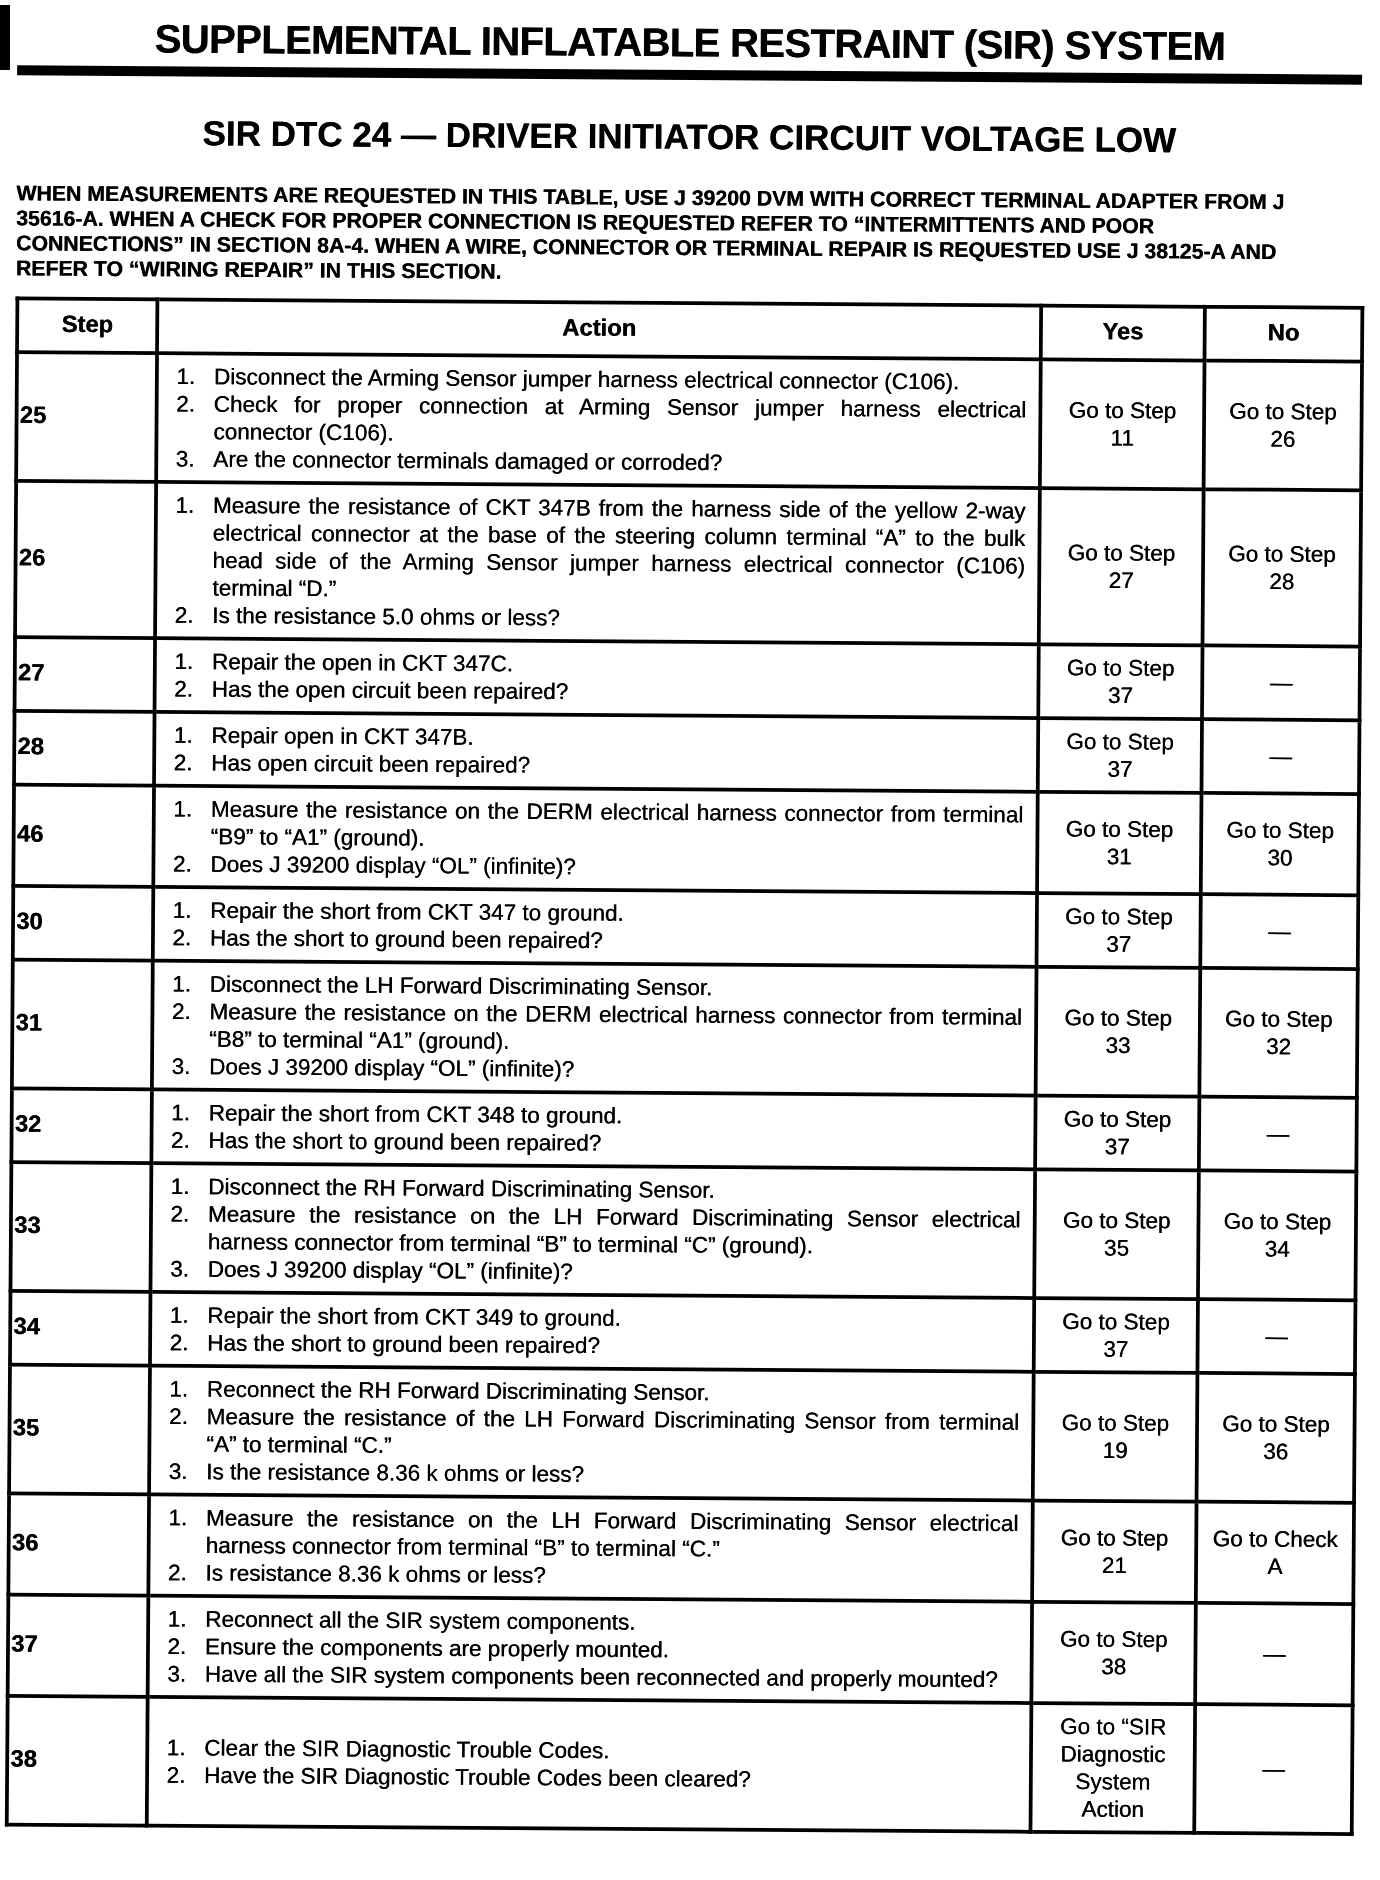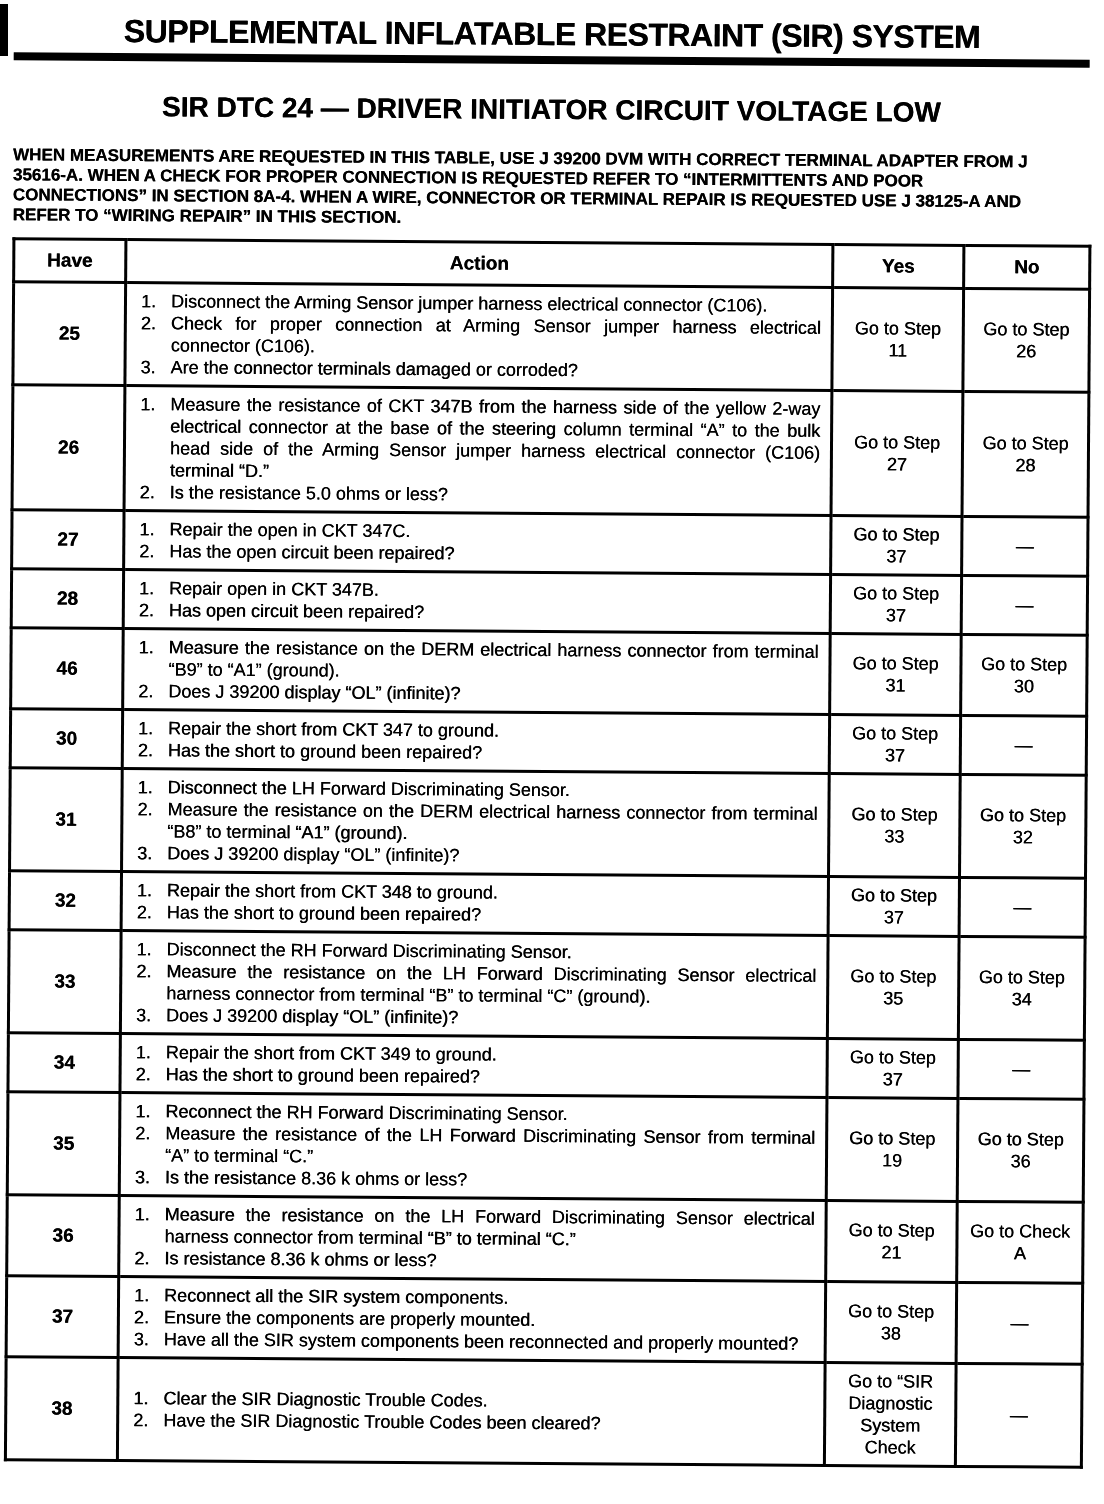--- a/index.html
+++ b/index.html
@@ -58,21 +58,20 @@
   table.dtc th, table.dtc td {
     border: 3px solid #000;
   }
   th.hdr {
     font-size: 19px;
     font-weight: 700;
     padding: 9px 4px;
     text-align: center;
   }
   td.step {
-    text-align: center;
     vertical-align: middle;
     font-weight: 700;
     font-size: 19px;
   }
   td.action {
     vertical-align: middle;
     padding: 6px 10px 6px 8px;
   }
   ol.action-list {
     margin: 0;
@@ -117,21 +116,21 @@
 
   <table class="dtc">
     <colgroup>
       <col style="width:112px">
       <col style="width:707px">
       <col style="width:131px">
       <col style="width:126px">
     </colgroup>
     <thead>
       <tr>
-        <th class="hdr">Have</th>
+        <th class="hdr">Step</th>
         <th class="hdr">Action</th>
         <th class="hdr">Yes</th>
         <th class="hdr">No</th>
       </tr>
     </thead>
     <tbody>
         <tr>
           <td class="step">25</td>
           <td class="action">
             <ol class="action-list">
@@ -303,18 +302,18 @@
           <td class="step">38</td>
           <td class="action">
             <ol class="action-list">
               <li>Clear the SIR Diagnostic Trouble Codes.</li>
               <li>Have the SIR Diagnostic Trouble Codes been cleared?</li>
             </ol>
           </td>
           <td class="result">Go to “SIR
 Diagnostic
 System
-Check</td>
+Action</td>
           <td class="result">—</td>
         </tr>
       </tbody>
   </table>
 </div>
 
 </body></html>

